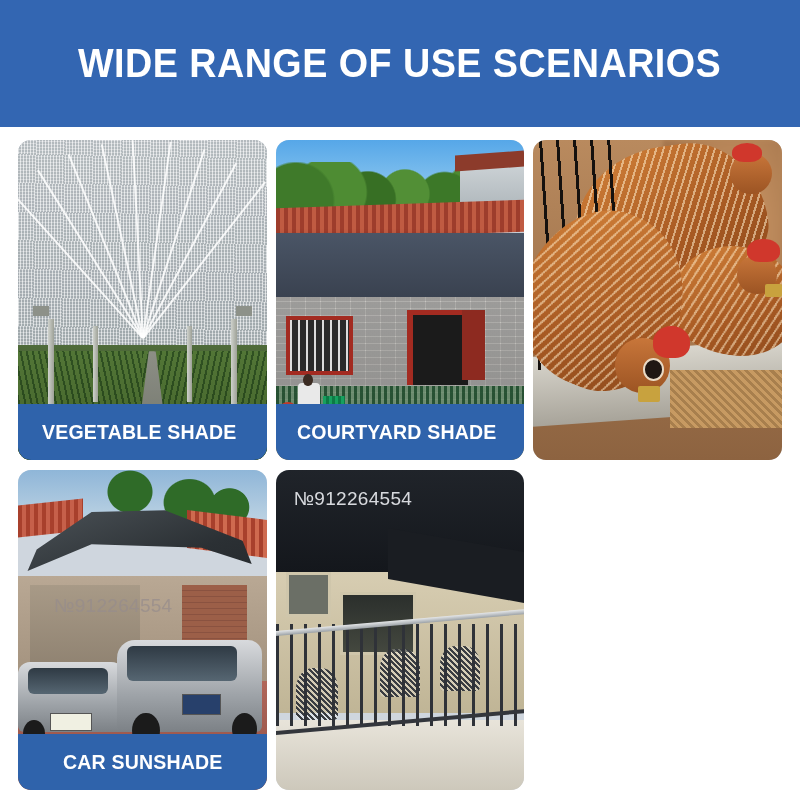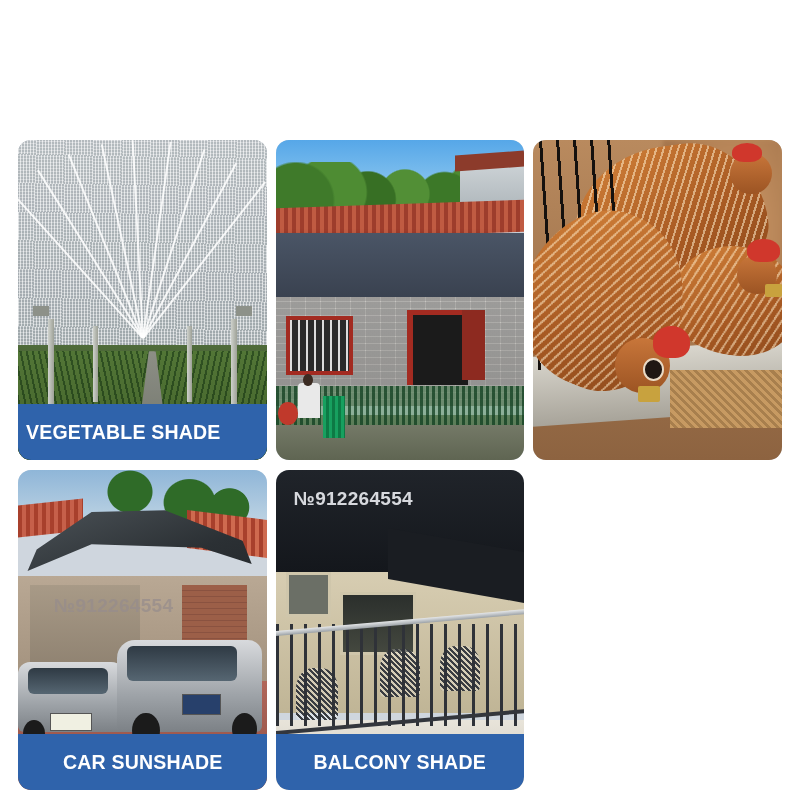--- a/index.html
+++ b/index.html
@@ -44,32 +44,32 @@
     background:#cfd6de;
   }
   .photo{position:absolute;inset:0;overflow:hidden;}
   .caption{
     position:absolute;left:0;right:0;bottom:0;
     height:56px;
     background:#2f63ab;
     border-radius:0 0 13px 13px;
     display:flex;align-items:center;
   }
-  .caption.left{justify-content:flex-start;padding-left:8px;}
+  .caption.left{justify-content:center;padding-left:8px;}
   .caption.center{justify-content:center;}
   .caption-text{
     color:#fff;font-weight:bold;font-size:21px;
     transform:scaleX(0.93);transform-origin:left center;
     white-space:nowrap;letter-spacing:0.2px;
   }
   .caption.center .caption-text{transform-origin:center center;}
 
   .watermark{
     position:absolute;
-    font-weight:bold;font-size:19px;
+    font-weight:normal;font-size:19px;
     white-space:nowrap;
     letter-spacing:0.3px;
   }
   .wm-car{left:36px;top:125px;color:rgba(150,140,140,0.72);}
   .wm-balcony{left:18px;top:18px;color:rgba(225,228,232,0.95);}
 
   
   .veg-sky{position:absolute;inset:0;
     background:linear-gradient(#b9bfc4 0%,#cfd3d6 38%,#9aa29f 60%,#5d6b4e 75%,#465a36 100%);}
   .veg-net{position:absolute;left:0;top:0;right:0;height:66%;
@@ -224,20 +224,23 @@
       repeating-linear-gradient(45deg,#3a3d42 0 2px,rgba(255,255,255,.25) 2px 4px);
     border-radius:40% 40% 10% 10%;}
   .bc-floor{position:absolute;left:0;bottom:0;right:0;height:22%;
     background:linear-gradient(#e8e4da,#cdc8bb);}
 </style>
 </head>
 <body>
 
 <div class="page">
 
+  <div class="banner">
+    <div class="banner-title">WIDE RANGE OF USE SCENARIOS</div>
+  </div>
 
   <div class="grid">
 
     <div class="card">
       <div class="photo">
         <div class="veg-sky"></div>
         <div class="veg-net"></div>
         <div class="ray" style="left:50%;top:0;width:2px;height:62%;transform:rotate(-42deg);"></div>
         <div class="ray" style="left:50%;top:0;width:2px;height:62%;transform:rotate(-32deg);"></div>
         <div class="ray" style="left:50%;top:0;width:2px;height:62%;transform:rotate(-22deg);"></div>
@@ -275,20 +278,23 @@
         <div class="ct-window"></div>
         <div class="ct-door"></div>
         <div class="ct-door2"></div>
         <div class="ct-ground"></div>
         <div class="ct-fence"></div>
         <div class="ct-person"></div>
         <div class="ct-head"></div>
         <div class="ct-bin"></div>
         <div class="ct-basin"></div>
       </div>
+      <div class="caption left">
+        <span class="caption-text">COURTYARD SHADE</span>
+      </div>
     </div>
 
     <div class="card">
       <div class="photo">
         <div class="pl-bg"></div>
         <div class="pl-blur"></div>
         <div class="pl-trough"></div>
         <div class="pl-feed"></div>
         <div class="hen hen1"></div>
         <div class="head" style="right:4%;top:4%;width:17%;height:13%;"></div>
@@ -346,19 +352,16 @@
         <div class="bc-chair" style="left:8%;top:62%;width:17%;height:16%;"></div>
         <div class="bc-chair" style="left:42%;top:56%;width:16%;height:15%;"></div>
         <div class="bc-chair" style="left:66%;top:55%;width:16%;height:14%;"></div>
         <div class="bc-rail"></div>
         <div class="bc-railtop"></div>
         <div class="bc-railbot"></div>
         <div class="bc-awn"></div>
         <div class="bc-awn2"></div>
         <div class="watermark wm-balcony">№912264554</div>
       </div>
-      <div class="caption center">
-        <span class="caption-text">BALCONY SHADE</span>
-      </div>
     </div>
 
   </div>
 </div>
 
 </body></html>

